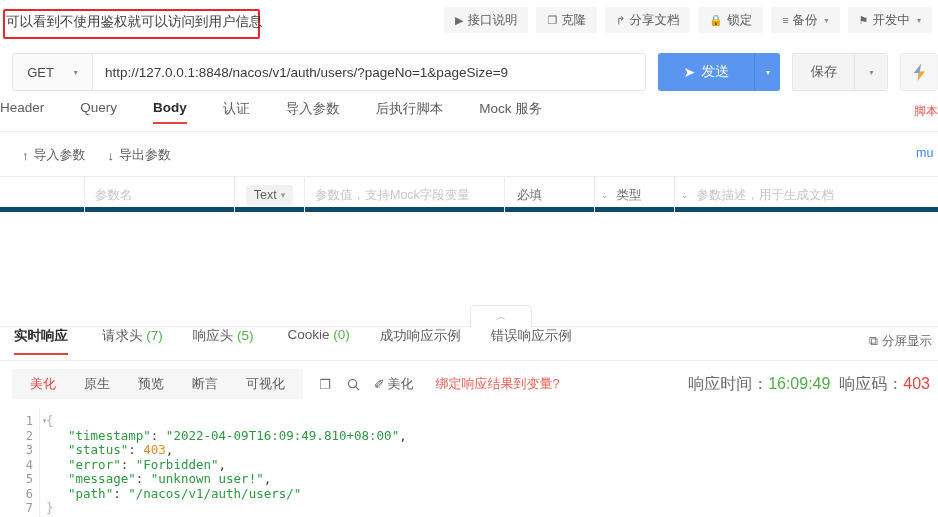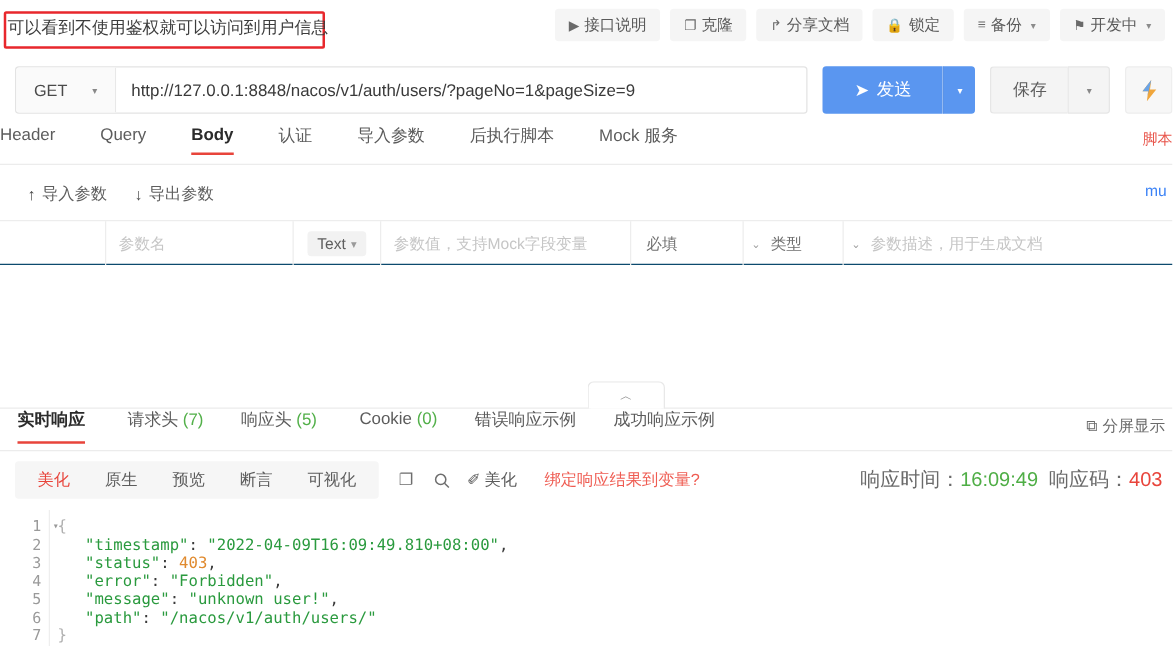--- a/index.html
+++ b/index.html
@@ -120,21 +120,21 @@
   .io-btn {
     display:flex; align-items:center; gap:5px; margin-left:22px;
     font-size:13px; color:#5e5e5e; cursor:pointer;
   }
   .io-btn .arr { font-size:13px; color:#4d4d4d; font-weight:bold; }
 
   
   .ptable {
     position:absolute; left:0; top:176px; width:938px; height:36px;
     display:flex; align-items:stretch;
-    border-top:1px solid #ededed; border-bottom:1px solid #0c4a6e;
+    border-top:1px solid #ededed; border-bottom:5px solid #0c4a6e;
     background:#fff;
   }
   .pc { display:flex; align-items:center; border-right:1px solid #ededed; height:36px; }
   .pc.c0 { width:85px; }
   .pc.c1 { width:150px; padding-left:10px; }
   .pc.c2 { width:70px; justify-content:center; }
   .pc.c3 { width:200px; padding-left:10px; }
   .pc.c4 { width:90px; padding-left:12px; }
   .pc.c5 { width:80px; padding-left:6px; gap:8px; }
   .pc.c6 { flex:1; padding-left:6px; gap:8px; border-right:0; }
@@ -339,24 +339,24 @@
     </div>
     <div class="st" style="margin-left:30px;">
       <span>响应头</span>
       <span class="cnt">(5)</span>
     </div>
     <div class="st" style="margin-left:34px;">
       <span>Cookie</span>
       <span class="cnt">(0)</span>
     </div>
     <div class="st" style="margin-left:30px;">
+      <span>成功响应示例</span>
+    </div>
+    <div class="st" style="margin-left:30px;">
       <span>错误响应示例</span>
-    </div>
-    <div class="st" style="margin-left:30px;">
-      <span>成功响应示例</span>
     </div>
   </div>
   <div class="split-show">
     <span>⧉</span>
     <span>分屏显示</span>
   </div>
 
   <div class="fmtbar">
     <div class="fmt-group">
       <span class="fmt active">美化</span>

